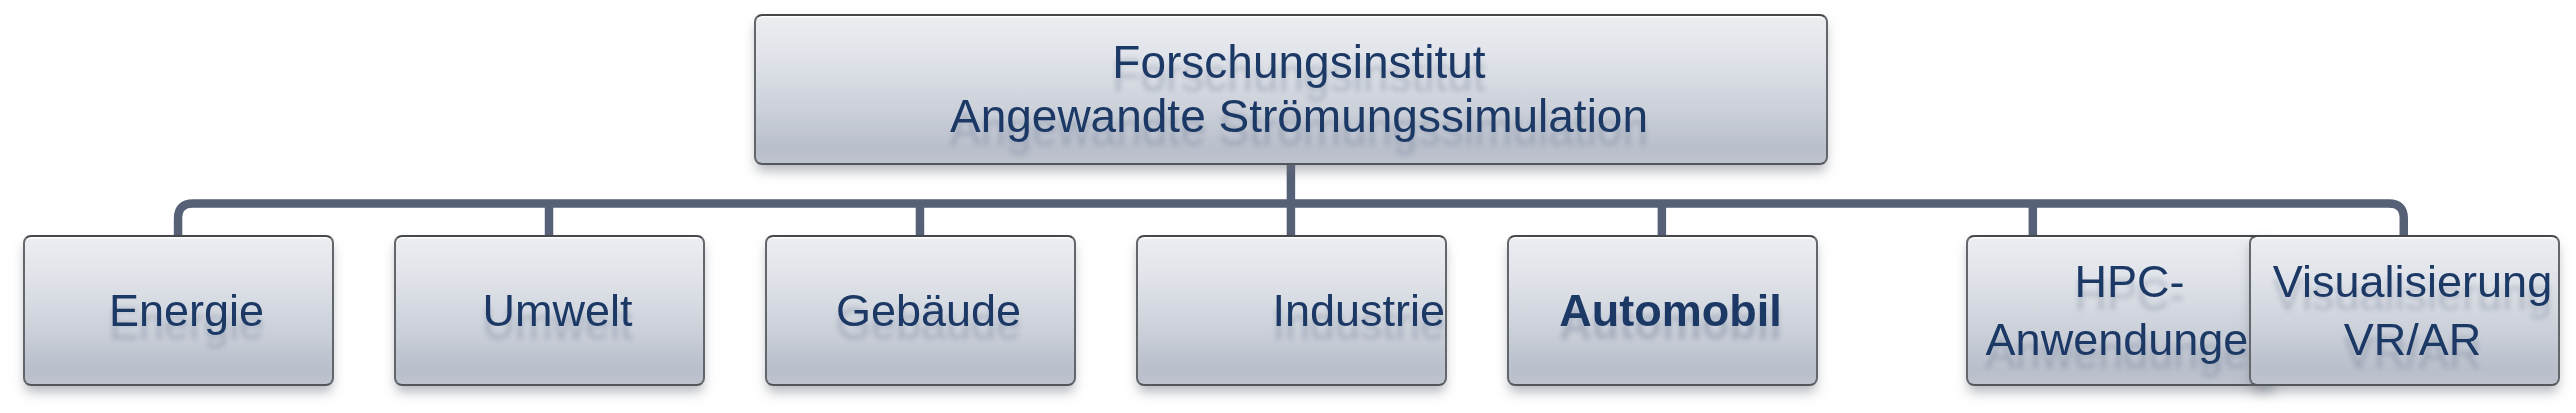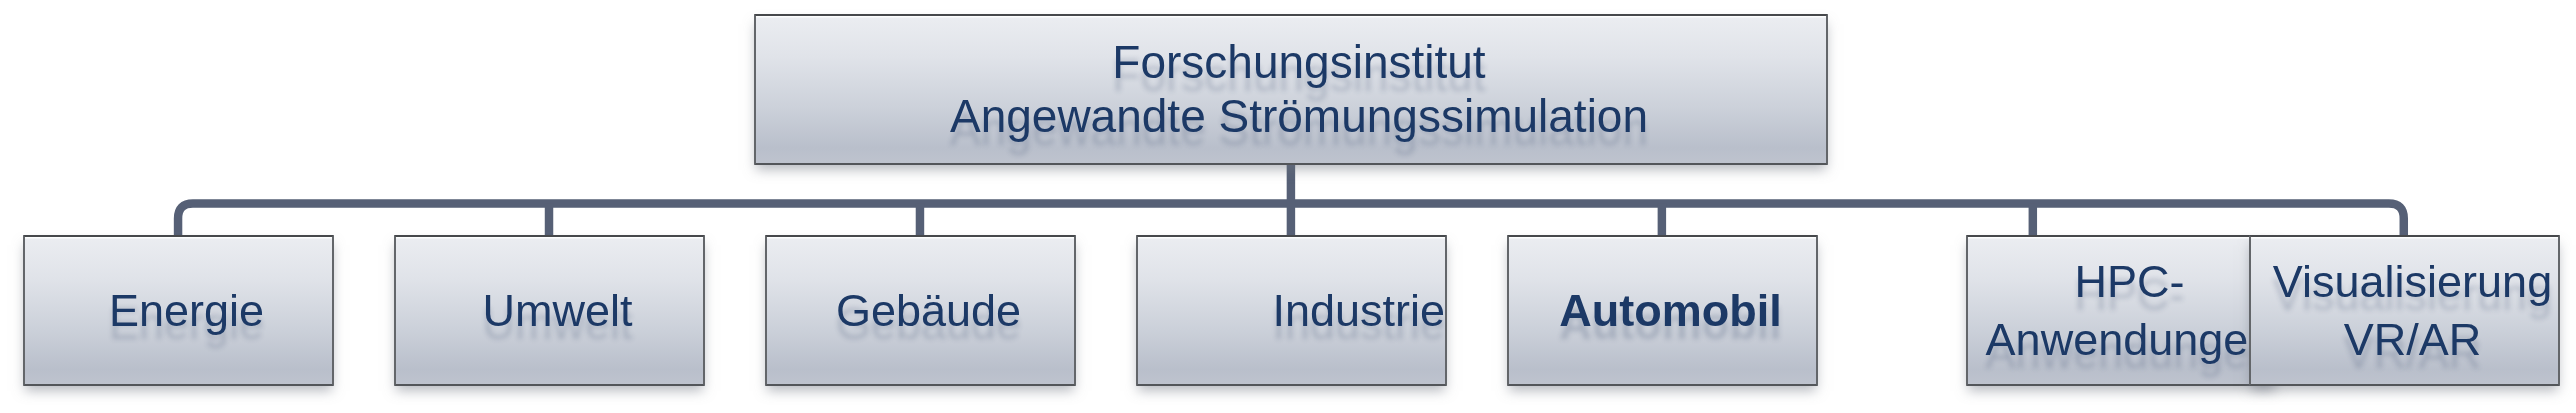--- a/index.html
+++ b/index.html
@@ -30,21 +30,21 @@
     color: #1c3966;
     background: linear-gradient(180deg,
       #ebedf1 0%,
       #e0e3e9 28%,
       #ccd1da 62%,
       #b9bfcb 90%,
       #bec3ce 100%);
     border: 2.1px solid #63666a;
     border-top-color: #46484b;
     border-bottom-color: #53565a;
-    border-radius: 1px;
+    border-radius: 8px;
     box-shadow:
       0 7.4px 11.7px -2.1px rgba(108, 114, 126, 0.50),
       inset 0 1.6px 0.5px rgba(255, 255, 255, 0.85);
     padding-left: 16px;
   }
 
   .node .label {
     white-space: pre-line;
     text-shadow: 0 12.7px 5.8px rgba(44, 66, 100, 0.22);
   }

